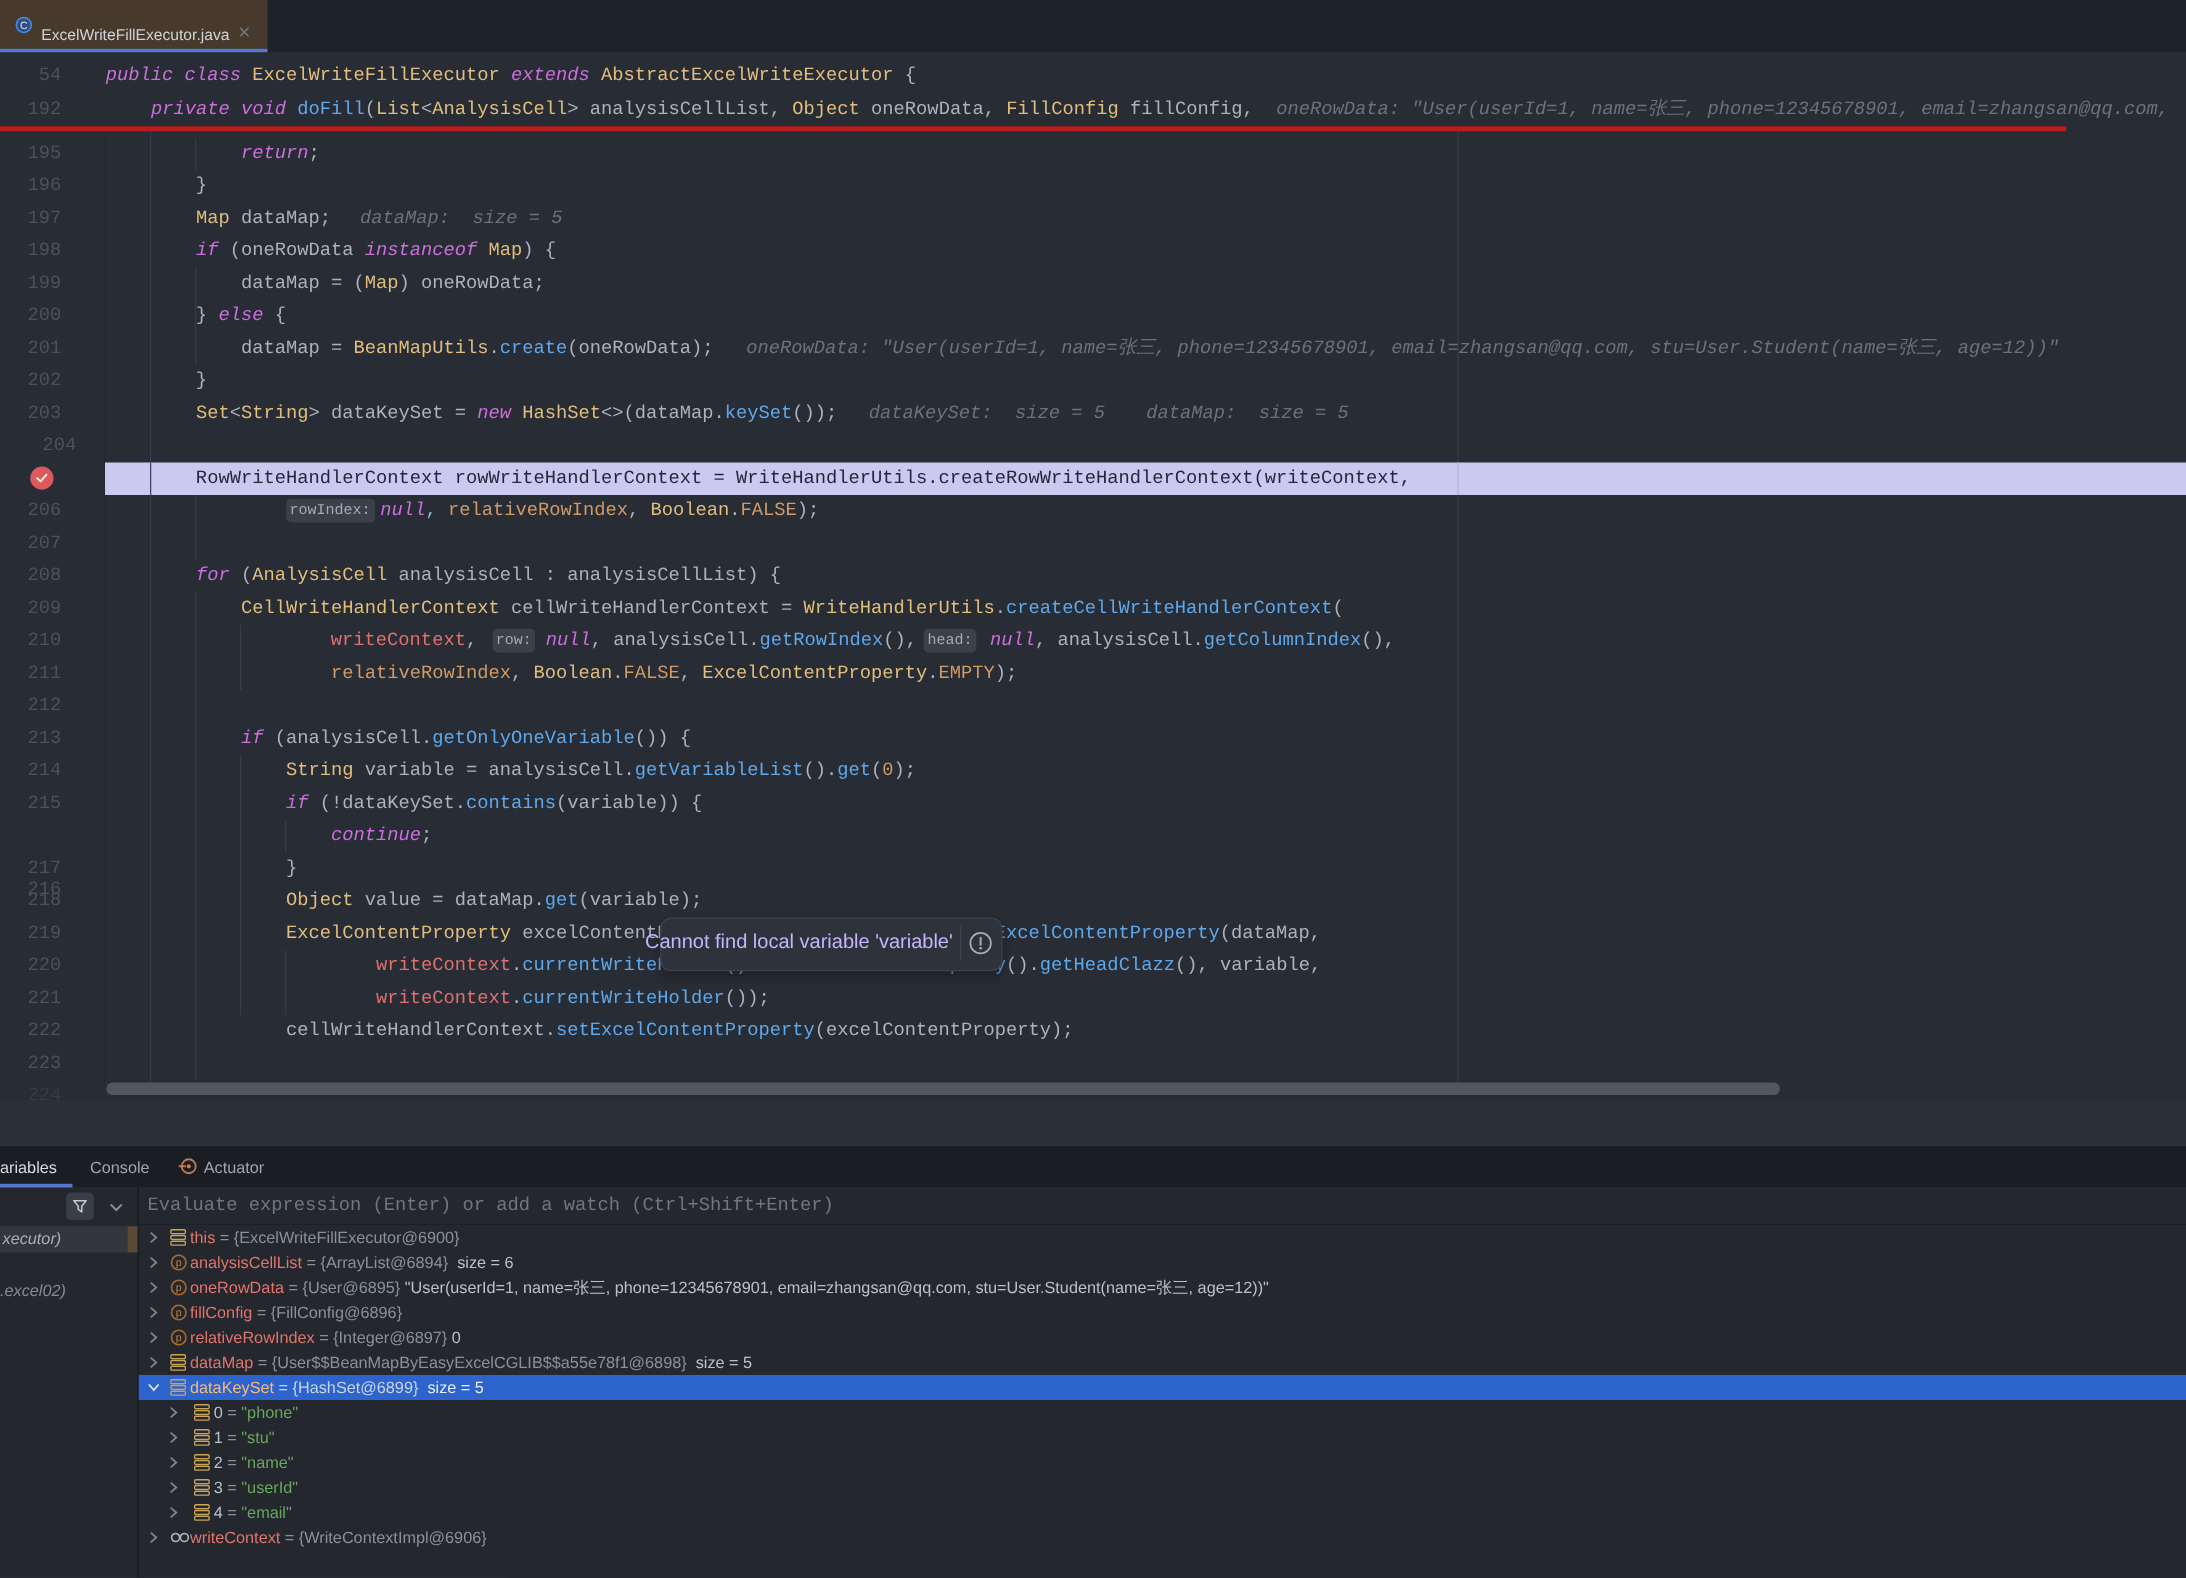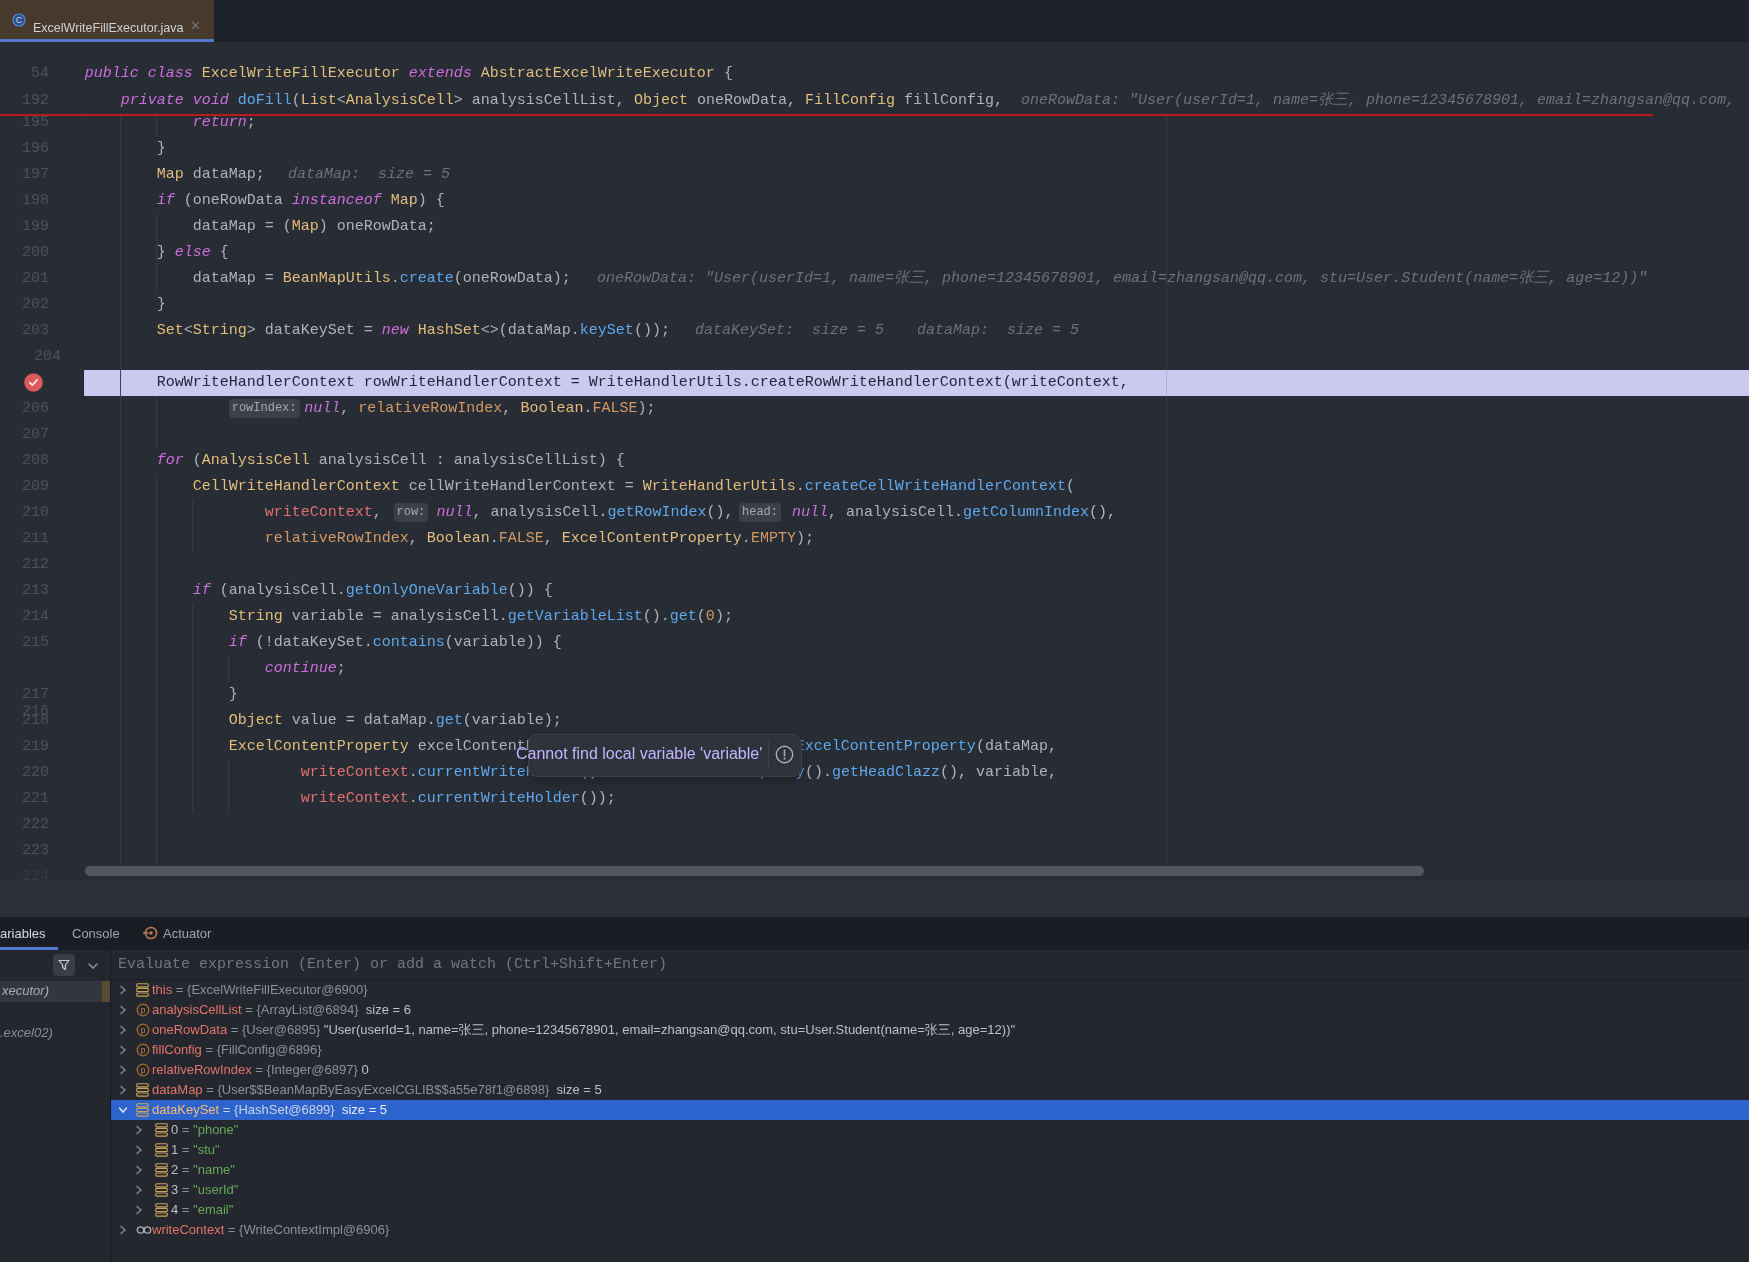--- a/index.html
+++ b/index.html
@@ -116,27 +116,28 @@
     <div class="cl" style="top:681.7px;">                }</div>
     <div class="num" style="top:707.7px;">218</div>
     <div class="cl" style="top:707.7px;">                <span class="ty">Object</span> value = dataMap.<span class="fn">get</span>(variable);</div>
     <div class="num" style="top:733.7px;">219</div>
     <div class="cl" style="top:733.7px;">                <span class="ty">ExcelContentProperty</span> excelContentProperty = <span class="ty">ClassUtils</span>.<span class="fn">declaredExcelContentProperty</span>(dataMap,</div>
     <div class="num" style="top:759.7px;">220</div>
     <div class="cl" style="top:759.7px;">                        <span class="fld">writeContext</span>.<span class="fn">currentWriteHolder</span>().<span class="fn">excelWriteHeadProperty</span>().<span class="fn">getHeadClazz</span>(), variable,</div>
     <div class="num" style="top:785.7px;">221</div>
     <div class="cl" style="top:785.7px;">                        <span class="fld">writeContext</span>.<span class="fn">currentWriteHolder</span>());</div>
     <div class="num" style="top:811.7px;">222</div>
+    <div class="cl" style="top:811.7px;">                cellWriteHandlerContext.<span class="fn">setExcelContentProperty</span>(excelContentProperty);</div>
     <div class="num" style="top:837.7px;">223</div>
     <div class="num" style="top:863.7px;opacity:.4;">224</div>
     <div class="abs" style="left:85px;top:866px;width:1339px;height:10px;border-radius:5px;background:rgba(150,155,165,.38);"></div>
     </div>
   </div>
 
-  <div id="sticky" class="abs" style="left:0;top:59px;width:1653px;height:55px;background:#282C34;border-bottom:2px solid #b91c1c;">
+  <div id="sticky" class="abs" style="left:0;top:46px;width:1653px;height:55px;background:#282C34;border-bottom:4px solid #b91c1c;">
     <div class="num" style="top:1.5px;">54</div>
     <div class="cl" style="top:1.5px;"><span class="kw">public class</span> <span class="ty">ExcelWriteFillExecutor</span> <span class="kw">extends</span> <span class="ty">AbstractExcelWriteExecutor</span> {</div>
     <div class="num" style="top:29.0px;">192</div>
     <div class="cl" style="top:29.0px;">    <span class="kw">private void</span> <span class="fn">doFill</span>(<span class="ty">List</span>&lt;<span class="ty">AnalysisCell</span>&gt; analysisCellList, <span class="ty">Object</span> oneRowData, <span class="ty">FillConfig</span> fillConfig,</div>
     <div class="abs hint" style="left:1021.0px;top:29.0px;white-space:pre;">oneRowData: "User(userId=1, name=张三, phone=12345678901, email=zhangsan@qq.com,</div>
   </div>
   <div class="abs" style="left:528px;top:734px;width:272px;height:41px;background:#2E323B;border:1px solid #3C414C;border-radius:9px;box-shadow:0 4px 8px rgba(16,18,22,.42);"></div>
   <div class="abs tree" style="left:516px;top:744px;color:#c4b5fd;font-size:16px;">Cannot find local variable 'variable'</div>
   <div class="abs" style="left:768px;top:741px;width:1px;height:27px;background:#3C414C;"></div>
   <svg class="abs" style="left:775px;top:745px;" width="19" height="19" viewBox="0 0 19 19">

